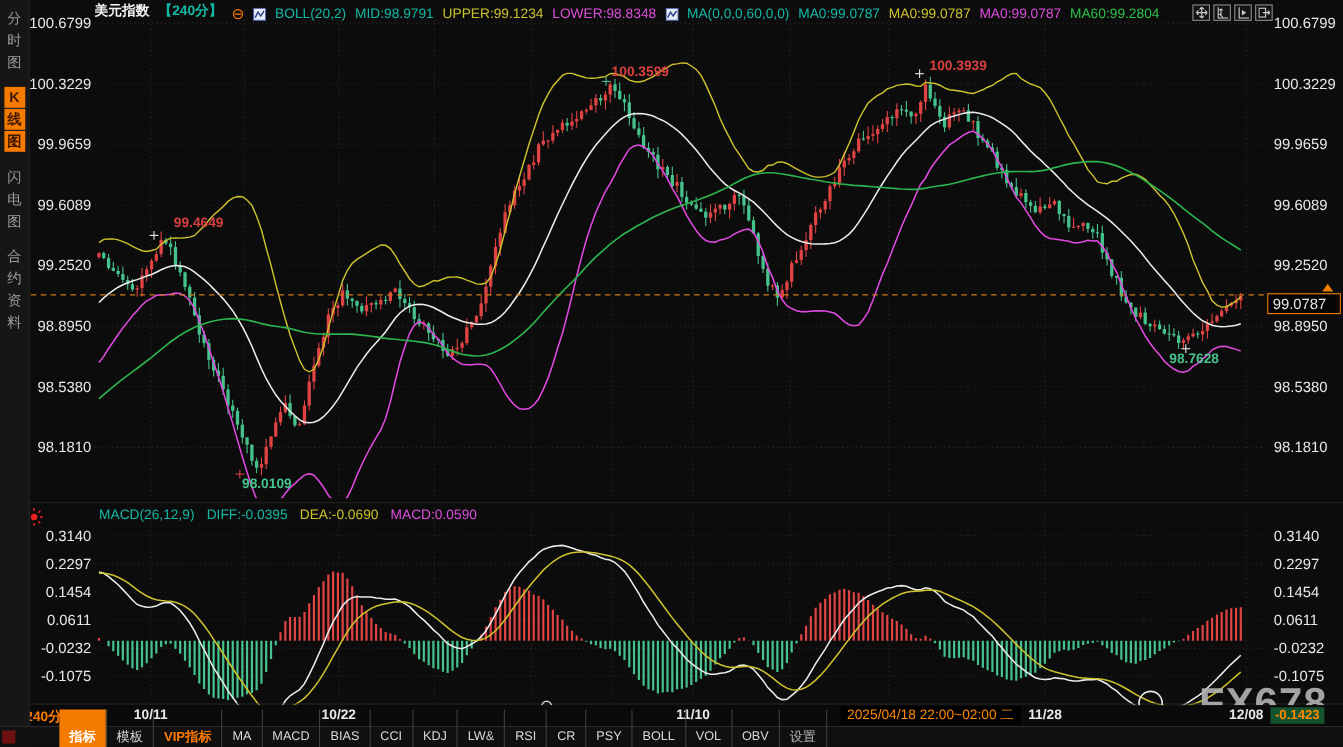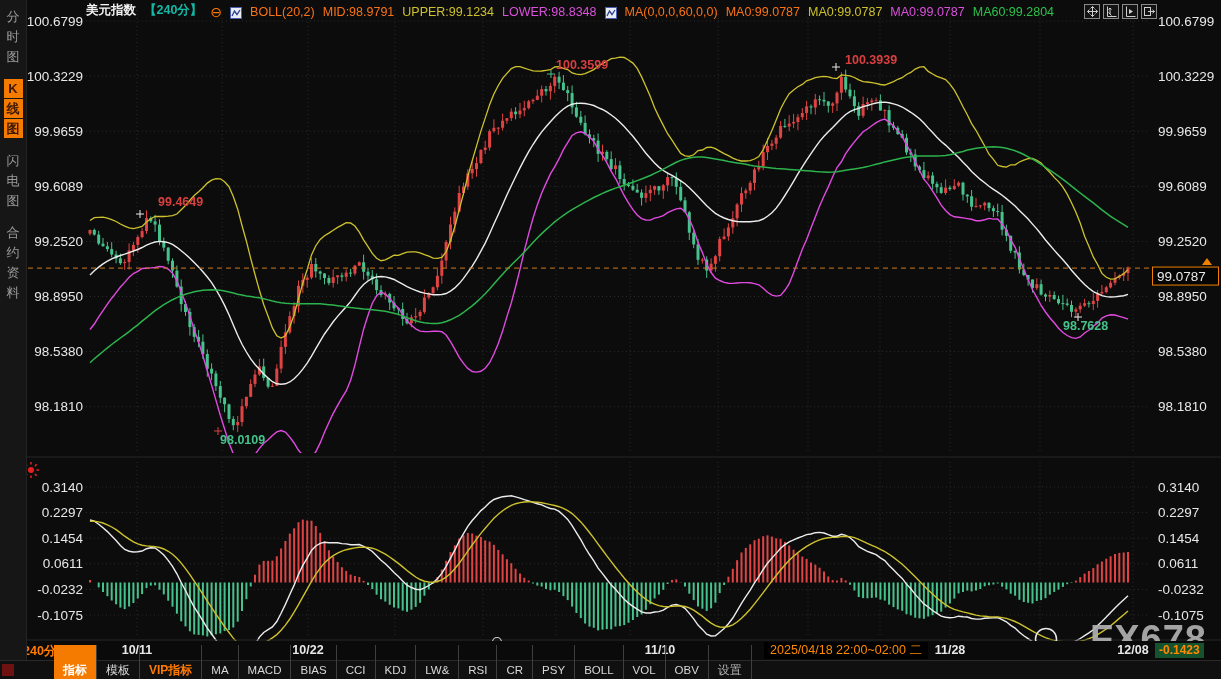--- a/index.html
+++ b/index.html
@@ -15,21 +15,21 @@
   .sidebar{position:absolute;left:0;top:0;width:27px;height:679px;background:#161616;
            border-right:1px solid #242424;z-index:3;display:flex;flex-direction:column;
            align-items:center;padding-top:7px;box-sizing:border-box;gap:13px;}
   .side-item{display:flex;flex-direction:column;gap:1px;cursor:pointer;}
   .side-item span{display:block;width:19px;height:19px;line-height:19px;text-align:center;
                   font-size:13px;color:#9b9b9b;}
   .side-item.active span{background:#f57b00;color:#401800;font-weight:bold;}
   
   .header{position:absolute;left:86px;top:3px;height:16px;z-index:2;display:flex;gap:8px;
           align-items:flex-end;font-size:12.5px;white-space:nowrap;}
-  .c-white{color:#f97316}.c-yellow{color:#cdc22d}.c-magenta{color:#dd4fdd}
+  .c-white{color:#14b8a6}.c-yellow{color:#cdc22d}.c-magenta{color:#dd4fdd}
   .c-green{color:#2ec14a}.c-sym{color:#f2f2f2;font-weight:bold}
   .c-period{color:#14b8a6;font-weight:bold}
   .minus-ic{color:#ff7a00;font-size:14px;line-height:14px;cursor:pointer;}
   .ind-ic{display:inline-flex;cursor:pointer;}
   
   .hdr-icons{position:absolute;right:64px;top:4px;z-index:2;display:flex;gap:3px;}
   .hbtn{width:16px;height:15px;border:1px solid #8a8a8a;background:#141414;display:flex;
         align-items:center;justify-content:center;cursor:pointer;box-sizing:border-box;}
   
   .macd-header{position:absolute;left:90px;top:461px;z-index:2;display:flex;gap:11px;
@@ -980,24 +980,30 @@
         </svg>
     </span>
     <span class="hbtn">
       <svg width="11" height="11">
           <rect x="0.5" y="1.5" width="6" height="8" stroke="#cfcfcf" fill="none"></rect>
           <path d="M4 5.5 L10.5 5.5 M10.5 5.5 l-2 -1.7 M10.5 5.5 l-2 1.7" stroke="#cfcfcf" stroke-width="1" fill="none"></path>
         </svg>
     </span>
   </div>
 
+  <div class="macd-header">
+    <span class="c-white">MACD(26,12,9)</span>
+    <span class="c-white">DIFF:-0.0395</span>
+    <span class="c-yellow">DEA:-0.0690</span>
+    <span class="c-magenta">MACD:0.0590</span>
+  </div>
 
   <div class="date-row">
     <span class="period240"><span>240分</span><span class="arr">▲</span></span>
-    <span id="xlabels"><span class="xlabel" style="left: 110px;">10/11</span><span class="xlabel" style="left: 281px;">10/22</span><span class="xlabel" style="left: 456px; margin-top: 17px;">10/31</span><span class="xlabel" style="left: 633px;">11/10</span><span class="xlabel" style="left: 923px;">11/28</span><span class="xlabel" style="left: 1106px;">12/08</span></span>
+    <span id="xlabels"><span class="xlabel" style="left: 110px;">10/11</span><span class="xlabel" style="left: 281px;">10/22</span><span class="xlabel" style="left: 456px; margin-top: 17px;">10/31</span><span class="xlabel" style="left: 603px;">11/10</span><span class="xlabel" style="left: 923px;">11/28</span><span class="xlabel" style="left: 1106px;">12/08</span></span>
     <span class="cross-date">2025/04/18 22:00~02:00 二</span>
     <span class="macd-tag">-0.1423</span>
   </div>
 
   <div class="toolbar" id="toolbar">
     <span class="logo-sq"></span>
     <span class="tb-gap"></span>
   <span class="tab active">指标</span>
       <span class="tab ">模板</span>
       <span class="tab vip">VIP指标</span>

